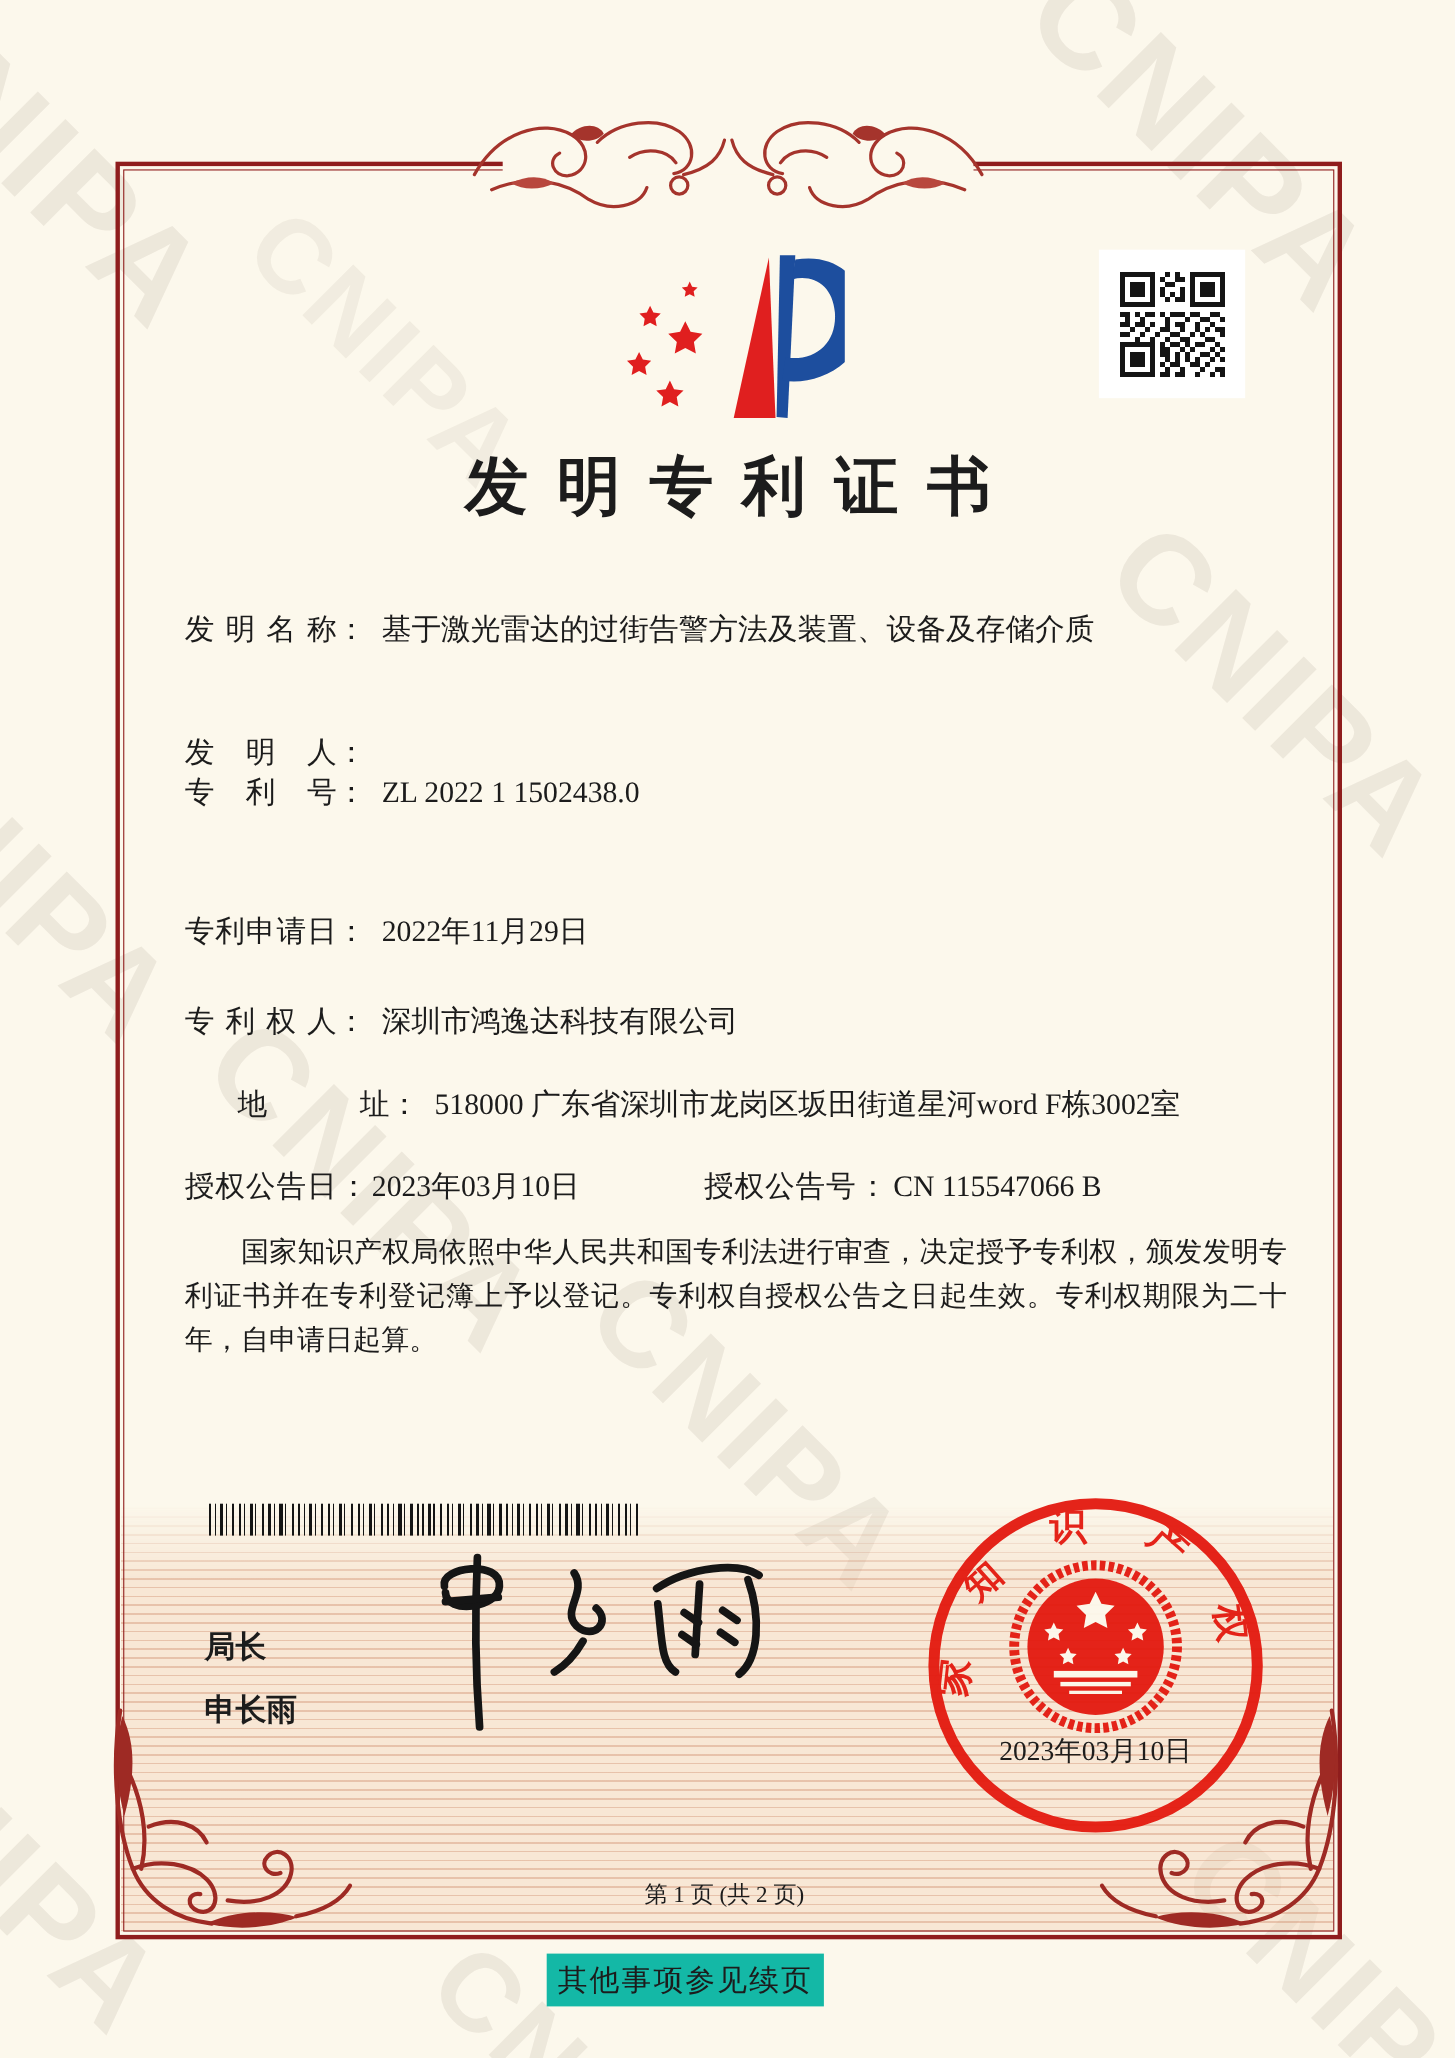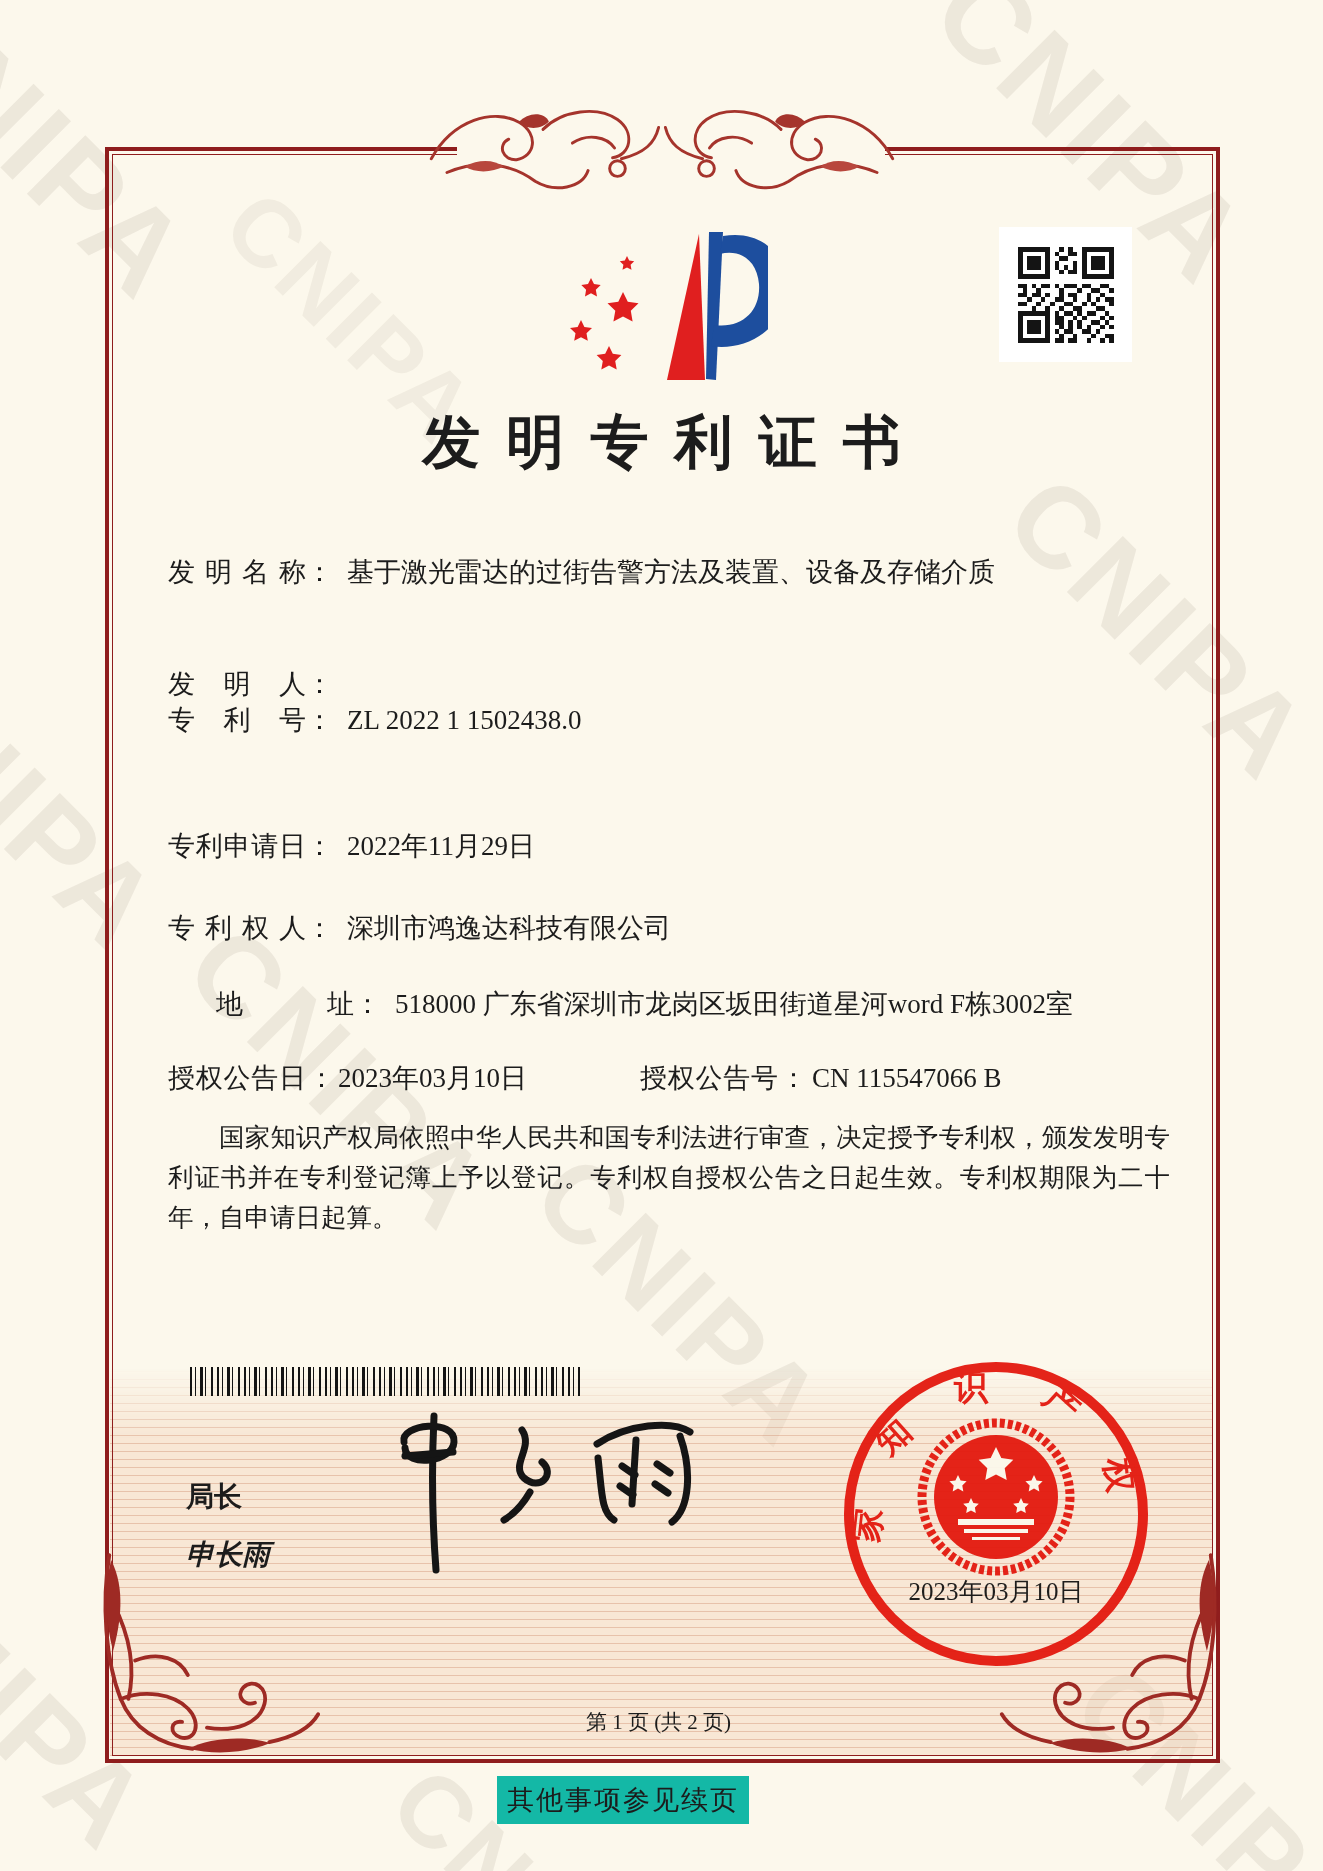--- a/index.html
+++ b/index.html
@@ -105,21 +105,21 @@
         #141414 21px 23px, transparent 23px 27px);
   }
   .director-label{
     position:absolute;left:186px;top:1478px;
     font-family:"Liberation Sans","DejaVu Sans",sans-serif;
     font-weight:600;font-size:28px;
   }
   .director-name{
     position:absolute;left:186px;top:1536px;
     font-family:"Liberation Sans","DejaVu Sans",sans-serif;
-    font-weight:600;font-size:28px;font-style:italic;
+    font-weight:600;font-size:28px;
   }
   .signature{position:absolute;left:372px;top:1408px;}
   .seal{position:absolute;left:840px;top:1357px;}
   .page-info{
     position:absolute;left:105px;width:1107px;top:1708px;
     text-align:center;font-size:21px;
   }
   .footer-note{
     position:absolute;left:497px;top:1776px;width:252px;height:48px;
     background:#14b8a6;

